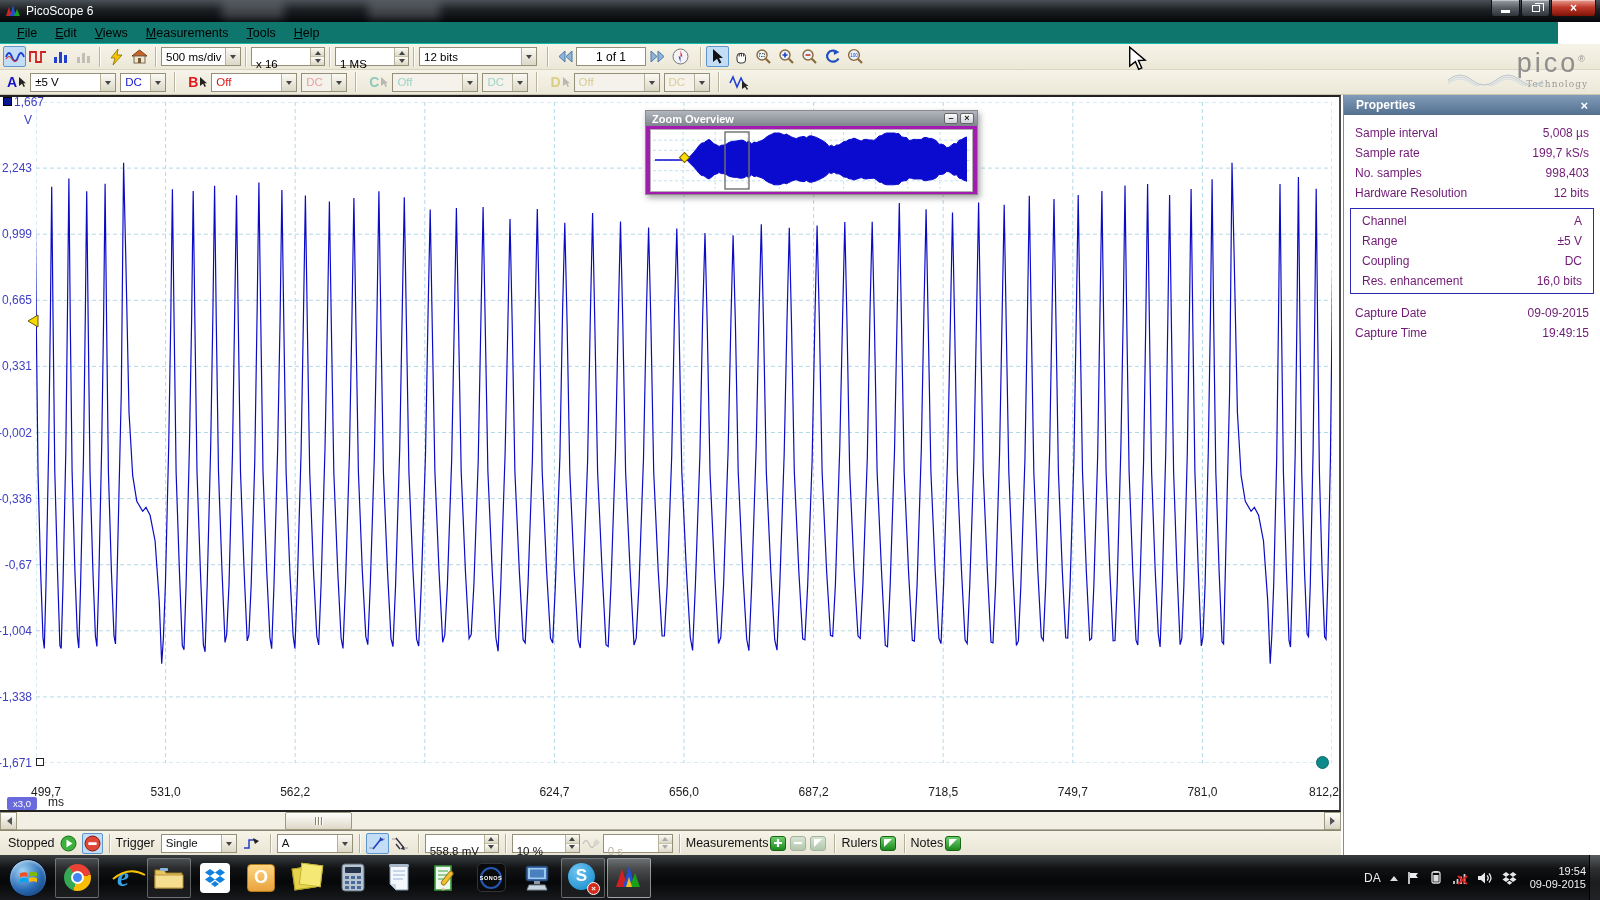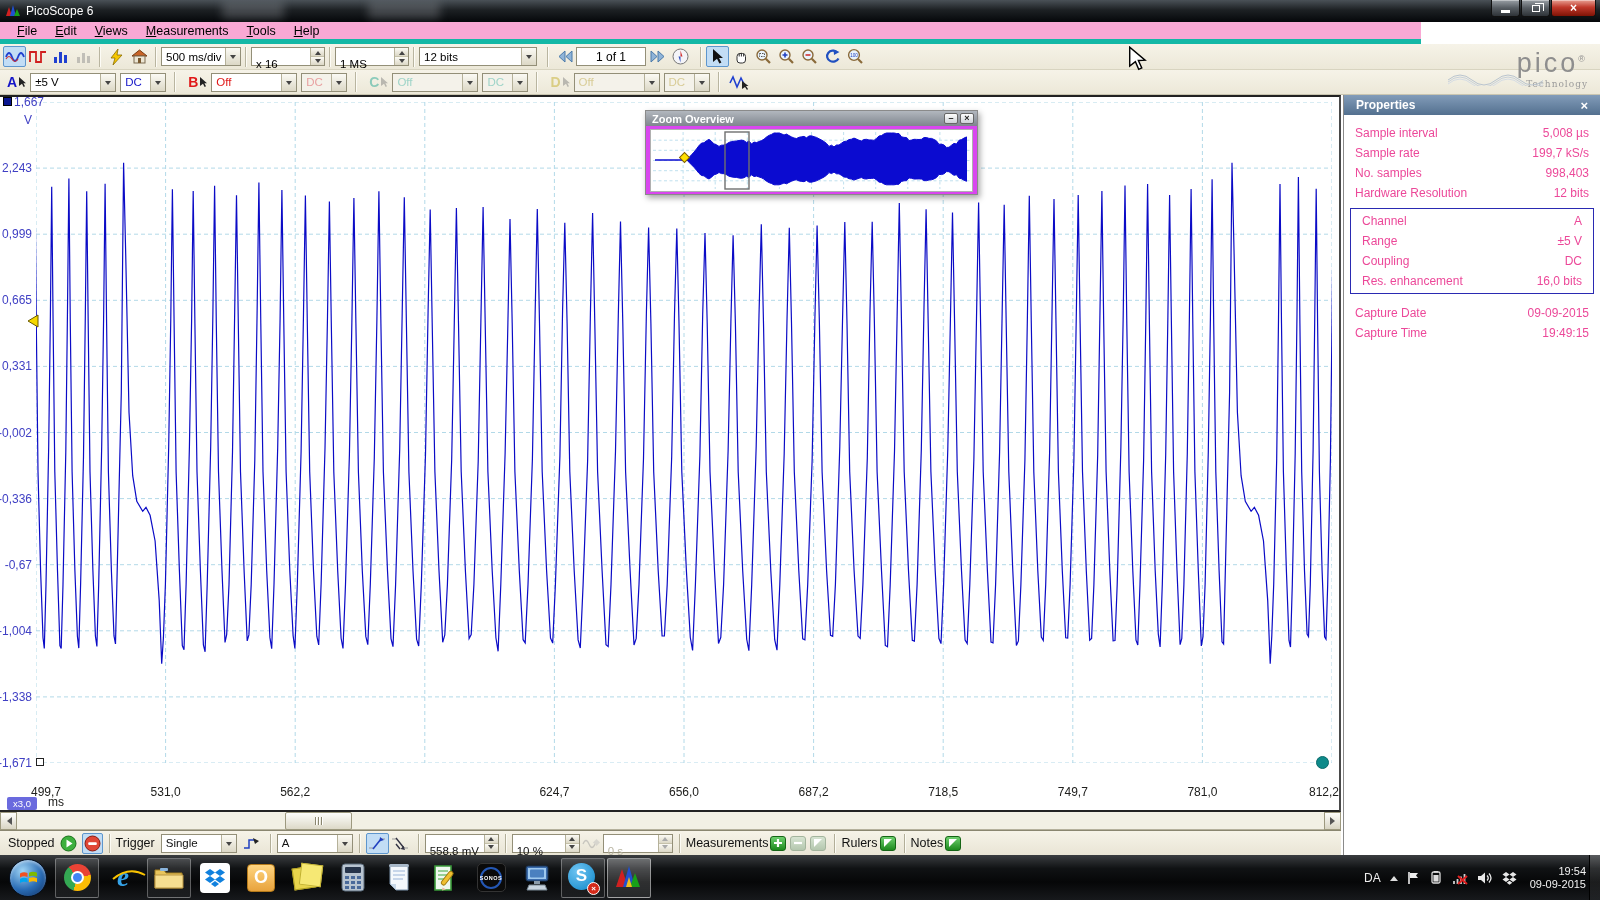--- a/index.html
+++ b/index.html
@@ -11,21 +11,21 @@
 .titlebar .blob{position:absolute;top:2px;height:17px;background:rgba(200,205,210,.25);filter:blur(5px);border-radius:3px;}
 .appicon{margin:0 5px 0 6px;display:flex;}
 .wincontrols{position:absolute;right:4px;top:0;display:flex;height:17px;}
 .winbtn{width:29px;height:17px;border:1px solid #111;border-top:none;border-radius:0 0 3px 3px;background:linear-gradient(#9aa0a6,#565c62 50%,#2e3338);display:flex;align-items:center;justify-content:center;color:#fff;margin-left:1px;box-shadow:inset 0 1px 0 rgba(255,255,255,.4);}
 .winbtn.close{width:45px;background:linear-gradient(#e8a093,#c0392b 45%,#7e1306);font-size:12px;font-weight:bold;}
 .minglyph{width:9px;height:3px;background:#fff;margin-top:6px;}
 .restglyph{width:8px;height:7px;border:1px solid #fff;position:relative;background:transparent;}
 .restglyph:before{content:"";position:absolute;left:2px;top:-3px;width:8px;height:7px;border:1px solid #fff;border-bottom:none;border-left:none;}
 
 
-.menubar{position:absolute;left:0;top:22px;width:1421px;height:22px;background:#f9a8d4;border-bottom:5px solid #14b8a6;display:flex;align-items:center;padding-left:8px;}
+.menubar{position:absolute;left:0;top:22px;width:1558px;height:22px;background:#0f766e;border-bottom:1px solid #14b8a6;display:flex;align-items:center;padding-left:8px;}
 .menu-item{padding:2px 9px;font-size:12.5px;color:#000;}
 
 
 .tb{position:absolute;left:0;width:1600px;background:linear-gradient(#f6f3e8,#ece8d8);display:flex;align-items:center;}
 .tb1{top:44px;height:26px;border-bottom:1px solid #d8d4c0;padding-left:3px;}
 .tb2{top:70px;height:25px;border-bottom:1px solid #c9c5b0;padding-left:3px;}
 .tsep{width:2px;height:20px;border-left:1px solid #b9b5a0;border-right:1px solid #fdfcf6;margin:0 4px;}
 .btn{width:23px;height:21px;display:flex;align-items:center;justify-content:center;border:1px solid transparent;border-radius:2px;}
 .btn.sel{background:#c2ddf5;border:1px solid #5e96cd;}
 .btn.dis{opacity:.45;filter:grayscale(1);}
@@ -59,21 +59,21 @@
 .xtick{position:absolute;font-size:12px;color:#20201e;transform:translateX(-50%);}
 .vunit{position:absolute;left:24px;top:16px;color:#4040c4;font-size:12px;}
 .axis-sq-top{position:absolute;left:3px;top:0px;width:9px;height:9px;background:#0a1690;border:1px solid #000;}
 .axis-sq-bot{position:absolute;left:36px;top:661px;width:8px;height:8px;background:#fff;border:1.5px solid #222;}
 .zoombadge{position:absolute;left:7px;top:700px;background:#6a6ade;color:#fff;font-size:9.5px;border-radius:2px;padding:1px 6px;}
 .msunit{position:absolute;left:48px;top:698px;font-size:12px;color:#20201e;}
 .trigmark{position:absolute;left:27px;top:217px;}
 .tealdot{position:absolute;left:1316px;top:659px;width:13px;height:13px;border-radius:50%;background:#0e8a8a;border:1px solid #0a6a6a;}
 
 
-.ovwin{position:absolute;left:645px;top:13px;width:333px;height:85px;background:#d946ef;border:1px solid #8a8a8a;box-shadow:2px 3px 6px rgba(0,0,0,.35);}
+.ovwin{position:absolute;left:645px;top:13px;width:333px;height:85px;background:#a21caf;border:1px solid #8a8a8a;box-shadow:2px 3px 6px rgba(0,0,0,.35);}
 .ovtitle{height:15px;background:linear-gradient(#b2b7be,#7f858e);display:flex;align-items:center;color:#fff;font-size:11px;font-weight:bold;padding-left:6px;}
 .ovbtns{margin-left:auto;display:flex;gap:2px;padding-right:3px;}
 .ovbtn{width:14px;height:11px;border:1px solid #666;border-radius:2px;background:linear-gradient(#fdfdfd,#cfd3d8);font-size:9px;line-height:9px;text-align:center;color:#222;}
 .ovcontent{position:absolute;left:4px;top:18px;width:323px;height:63px;background:#fff;border:1px solid #b0b0b0;}
 
 
 .hscroll{position:absolute;left:0;top:812px;width:1341px;height:18px;background:#f2f0e4;border-bottom:1px solid #b5b19c;}
 .sbtn{position:absolute;top:0;width:17px;height:18px;background:linear-gradient(#fdfdfb,#d9d5c4);border:1px solid #9d997f;display:flex;align-items:center;justify-content:center;}
 .sthumb{position:absolute;left:285px;top:0;width:67px;height:18px;background:linear-gradient(#fdfdfb,#ddd9c8);border:1px solid #9d997f;border-radius:2px;display:flex;align-items:center;justify-content:center;gap:2px;}
 .sthumb i{width:1px;height:8px;background:#8a8670;box-shadow:1px 0 0 #fff;}
@@ -83,21 +83,21 @@
 .vsep{width:1px;height:19px;background:#b2ae98;box-shadow:1px 0 0 #fcfbf4;margin:0 6px;}
 .roundbtn{width:21px;height:21px;display:flex;align-items:center;justify-content:center;border:1px solid transparent;border-radius:2px;margin-left:3px;}
 .roundbtn.sel{background:#c2ddf5;border:1px solid #5e96cd;}
 .greenbtn{width:16px;height:15px;border-radius:3px;background:linear-gradient(#6fd06f,#1d8a1d);border:1px solid #156515;display:flex;align-items:center;justify-content:center;margin:0 2px;}
 .greenbtn.dis{background:linear-gradient(#d7e4d2,#b4c7ae);border-color:#a3b49d;}
 
 
 .props{position:absolute;left:1343px;top:95px;width:257px;height:760px;background:#fff;border-left:1px solid #8a8a8a;font-size:12px;}
 .ptitle{height:20px;background:linear-gradient(#829cb9,#53708f);color:#fff;font-weight:bold;display:flex;align-items:center;padding:0 12px;font-size:12px;}
 .pclose{margin-left:auto;font-size:13px;font-weight:bold;}
-.prow{display:flex;justify-content:space-between;align-items:center;padding:2px 11px;min-height:20px;color:#ec4899;}
+.prow{display:flex;justify-content:space-between;align-items:center;padding:2px 11px;min-height:20px;color:#701a75;}
 .plab{max-width:132px;line-height:15px;}
 .pval{text-align:right;white-space:nowrap;}
 #prop-mid{border:1px solid #2a2ab2;margin:5px 6px;padding:2px 0;}
 #prop-top{padding-top:8px;}
 #prop-bot{padding-top:4px;}
 
 
 .taskbar{position:absolute;left:0;top:855px;width:1600px;height:45px;background:linear-gradient(#3a3d40,#101214 30%,#060708 60%,#17191c);display:flex;align-items:center;}
 .orb{width:38px;height:38px;margin:0 8px 0 9px;border-radius:50%;background:radial-gradient(circle at 35% 30%,#9fd4f5,#2a6cb5 55%,#0d2c5e);border:1px solid #06101f;display:flex;align-items:center;justify-content:center;box-shadow:inset 0 2px 3px rgba(255,255,255,.5);}
 .slot{width:44px;height:40px;display:flex;align-items:center;justify-content:center;margin-right:2px;border-radius:2px;}

